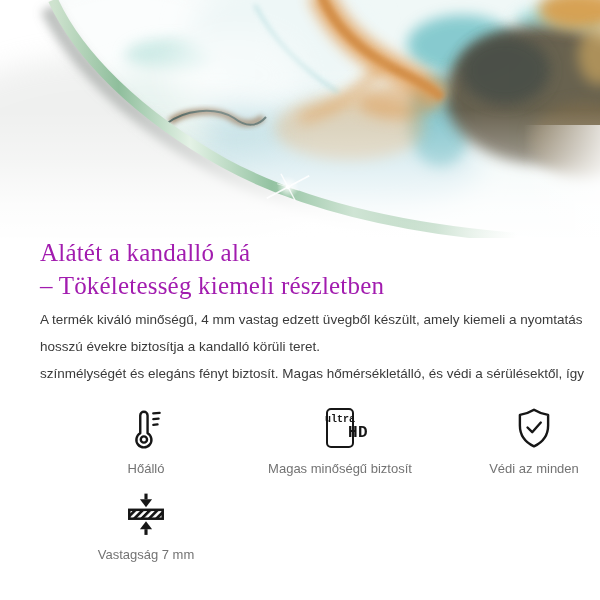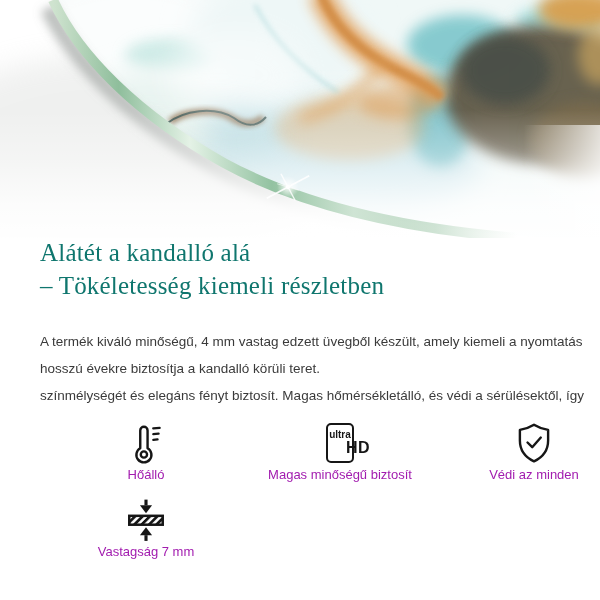--- a/index.html
+++ b/index.html
@@ -8,32 +8,32 @@
 
   .hero { width: 600px; height: 238px; display: block; }
 
   .content { padding: 0 40px; }
 
   .page-title {
     font-family: "Liberation Serif", "DejaVu Serif", serif;
     font-weight: 400;
     font-size: 25px;
     line-height: 33px;
-    color: #0f766e;
+    color: #a21caf;
     margin-top: -2px;
-    margin-bottom: 26px;
+    margin-bottom: 4px;
     letter-spacing: 0.2px;
   }
   .page-title span { display: block; }
 
   .product-description {
     font-size: 13.5px;
     line-height: 27px;
     color: #3a3a3a;
-    margin-bottom: 10px;
+    margin-bottom: 17px;
   }
   .product-description span { display: block; white-space: nowrap; }
 
   .features {
     display: grid;
     grid-template-columns: 212px 176px 212px;
     row-gap: 13px;
     margin-top: 6px;
   }
   .feature {
@@ -42,36 +42,38 @@
     align-items: center;
     justify-content: flex-end;
   }
   .feature .icon-box {
     height: 48px;
     display: flex;
     align-items: center;
     justify-content: center;
   }
   .feature .label {
+    margin-top: 9px;
     font-size: 13px;
-    color: #a21caf;
+    color: #737373;
     line-height: 16px;
     white-space: nowrap;
     text-align: center;
   }
 
   .uhd-box {
     width: 28px; height: 40px;
     border: 2.5px solid #161616;
     border-radius: 5px;
     display: flex;
     flex-direction: column;
     align-items: center;
     justify-content: center;
     color: #161616;
+    font-family: Liberation Mono, monospace;
   }
   .uhd-top { font-size: 10px; font-weight: bold; line-height: 10px; }
   .uhd-bottom { font-size: 16px; font-weight: bold; line-height: 16px; letter-spacing: 0.5px; margin-left: 36px; }
 </style>
 </head>
 <body>
 
 <svg class="hero" viewBox="0 0 600 238" xmlns="http://www.w3.org/2000/svg" aria-hidden="true">
   <defs>
     <clipPath id="discClip">

